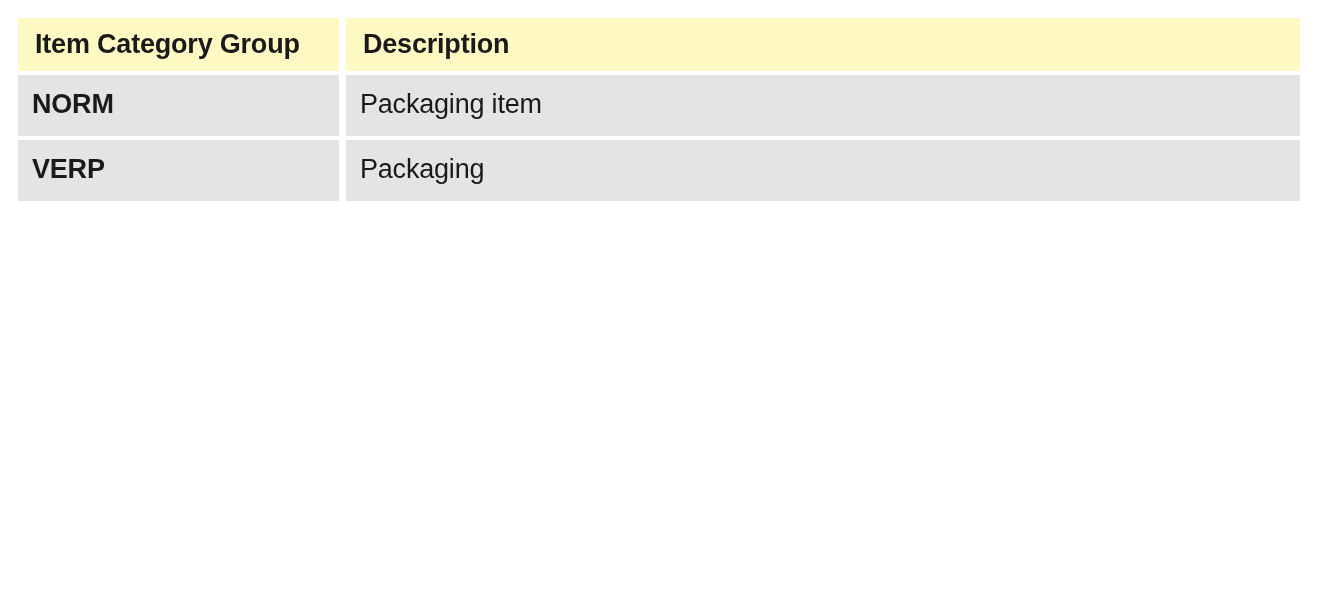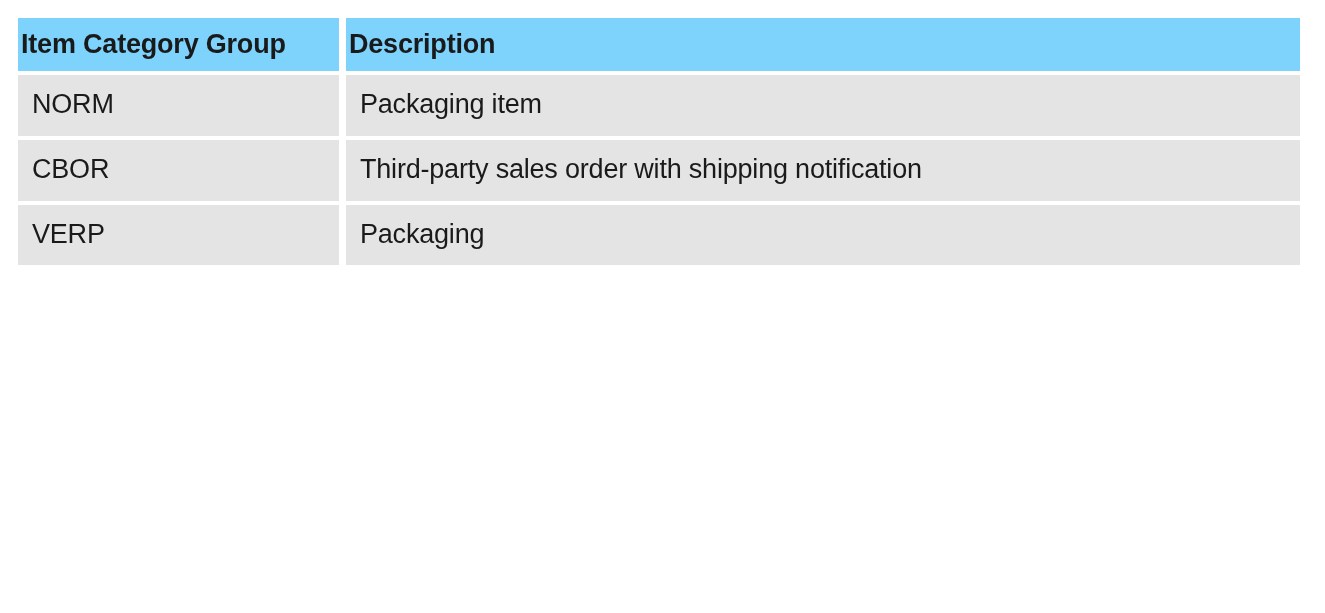--- a/index.html
+++ b/index.html
@@ -26,46 +26,47 @@
     border-collapse: separate;
     border-spacing: 7px 4px;
     margin: -4px -7px;
     table-layout: fixed;
   }
 
   table.data-table col.col-code { width: 321px; }
   table.data-table col.col-desc { width: 954px; }
 
   thead th {
-    background: #7dd3fc;
+    background: #fef9c3;
     color: #1a1a1a;
     font-weight: bold;
     font-size: 27px;
     line-height: 1.05;
     text-align: left;
-    padding: 12px 14px 13px 3px;
+    padding: 12px 14px 13px 17px;
     vertical-align: middle;
     white-space: nowrap;
     letter-spacing: -0.2px;
   }
 
   tbody td {
     background: #e4e4e4;
     color: #1a1a1a;
     font-weight: normal;
     font-size: 27px;
     line-height: 1.32;
     text-align: left;
     padding: 12px 14px 13px 14px;
     vertical-align: top;
     letter-spacing: -0.2px;
   }
 
   tbody tr td.code-cell {
     white-space: nowrap;
+    font-weight: bold;
   }
 </style>
 </head>
 <body>
 
 <div class="table-wrap">
   <table class="data-table">
     <colgroup>
       <col class="col-code">
       <col class="col-desc">
@@ -75,22 +76,18 @@
         <th>Item Category Group</th>
         <th>Description</th>
       </tr>
     </thead>
     <tbody>
       <tr>
         <td class="code-cell">NORM</td>
         <td>Packaging item</td>
       </tr>
       <tr>
-        <td class="code-cell">CBOR</td>
-        <td>Third-party sales order with shipping notification</td>
-      </tr>
-      <tr>
         <td class="code-cell">VERP</td>
         <td>Packaging</td>
       </tr>
     </tbody>
   </table>
 </div>
 
 </body></html>

